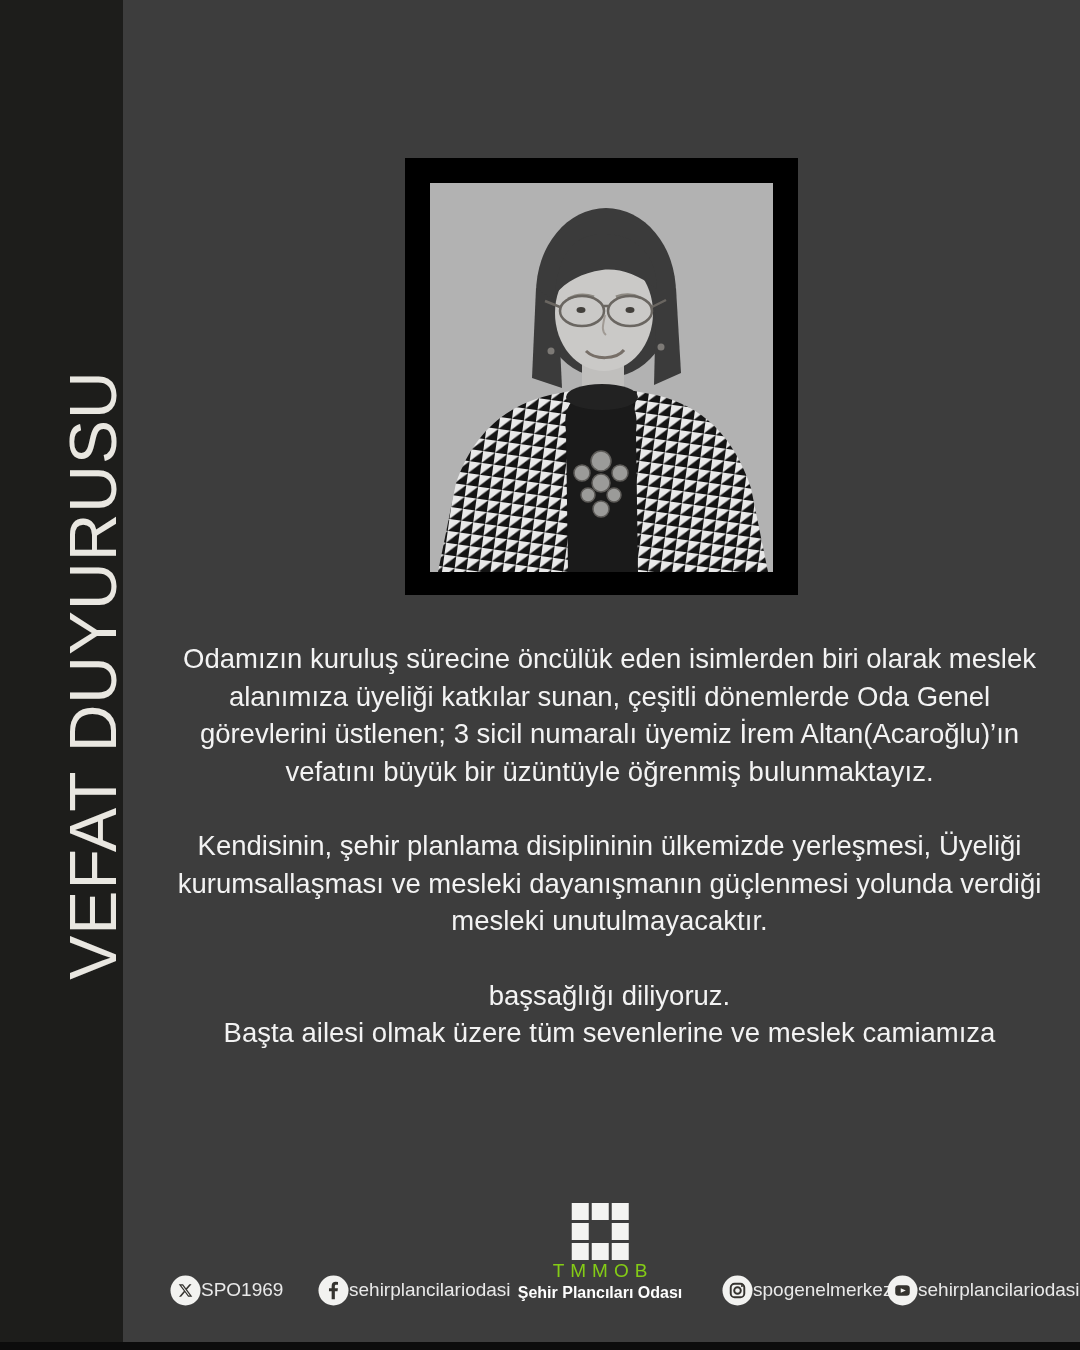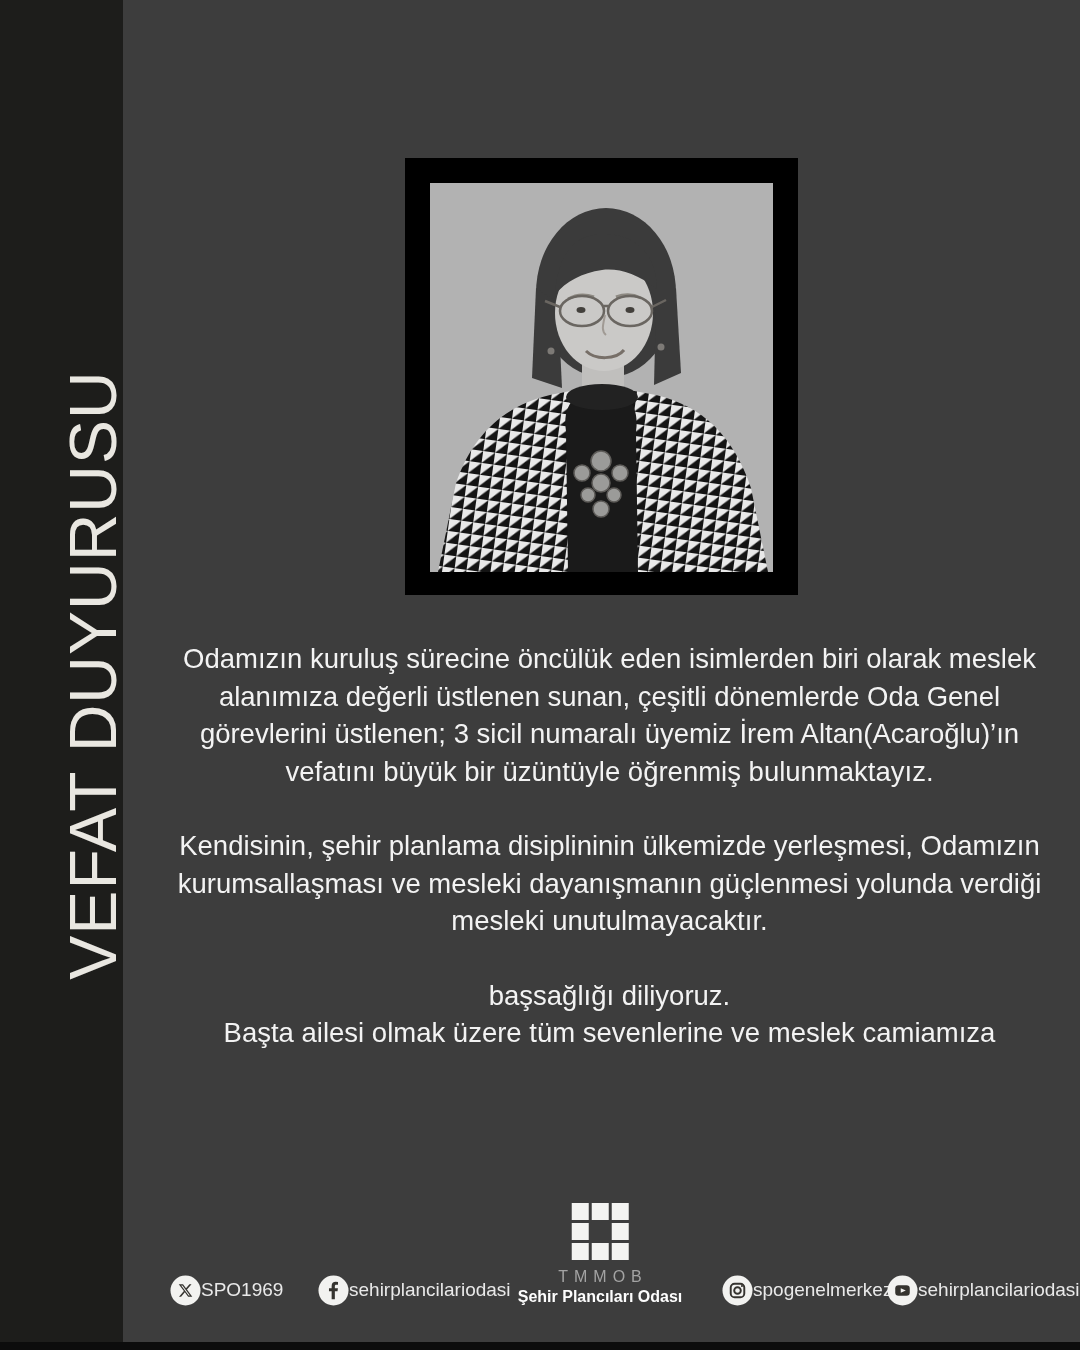--- a/index.html
+++ b/index.html
@@ -31,21 +31,21 @@
   #social-fb{left:318px;}
   #social-ig{left:722px;}
   #social-yt{left:887px;}
   .logo{position:absolute;top:1203px;left:600px;transform:translateX(-50%);text-align:center;}
   .logo-grid{
     display:grid;grid-template-columns:repeat(3,17px);grid-auto-rows:17px;gap:3px;
     width:57px;margin:0 auto;
   }
   .logo-grid .cell{background:#f4f4f2;}
   .logo-grid .cell.empty{background:transparent;}
-  .logo-org{margin-top:8px;font-size:16px;letter-spacing:6px;padding-left:6px;color:#a3a3a3;}
+  .logo-org{font-size:19px;letter-spacing:6px;padding-left:6px;color:#84cc16;}
   .logo-name{margin-top:2px;font-size:16px;font-weight:700;color:#fdfdfd;}
   .bottom-bar{position:absolute;left:0;bottom:0;width:1080px;height:8px;background:#0c0c0c;}
 </style>
 </head>
 <body>
 
 <div id="canvas">
 
   <div class="left-panel"></div>
 
@@ -109,26 +109,26 @@
           <circle cx="184" cy="312" r="7"></circle>
           <circle cx="171" cy="326" r="8"></circle>
         </g>
       </svg>
     </div>
   </div>
 
   <div class="body-text">
     <div class="para">
       <div>Odamızın kuruluş sürecine öncülük eden isimlerden biri olarak meslek</div>
-      <div>alanımıza değerli üstlenen sunan, çeşitli dönemlerde Oda Genel</div>
+      <div>alanımıza üyeliği katkılar sunan, çeşitli dönemlerde Oda Genel</div>
       <div>görevlerini üstlenen; 3 sicil numaralı üyemiz İrem Altan(Acaroğlu)’ın</div>
       <div>vefatını büyük bir üzüntüyle öğrenmiş bulunmaktayız.</div>
     </div>
     <div class="para">
-      <div>Kendisinin, şehir planlama disiplininin ülkemizde yerleşmesi, Odamızın</div>
+      <div>Kendisinin, şehir planlama disiplininin ülkemizde yerleşmesi, Üyeliği</div>
       <div>kurumsallaşması ve mesleki dayanışmanın güçlenmesi yolunda verdiği</div>
       <div>mesleki unutulmayacaktır.</div>
     </div>
     <div class="para">
       <div>başsağlığı diliyoruz.</div>
       <div>Başta ailesi olmak üzere tüm sevenlerine ve meslek camiamıza</div>
     </div>
   </div>
 
   <div class="social" id="social-x">

